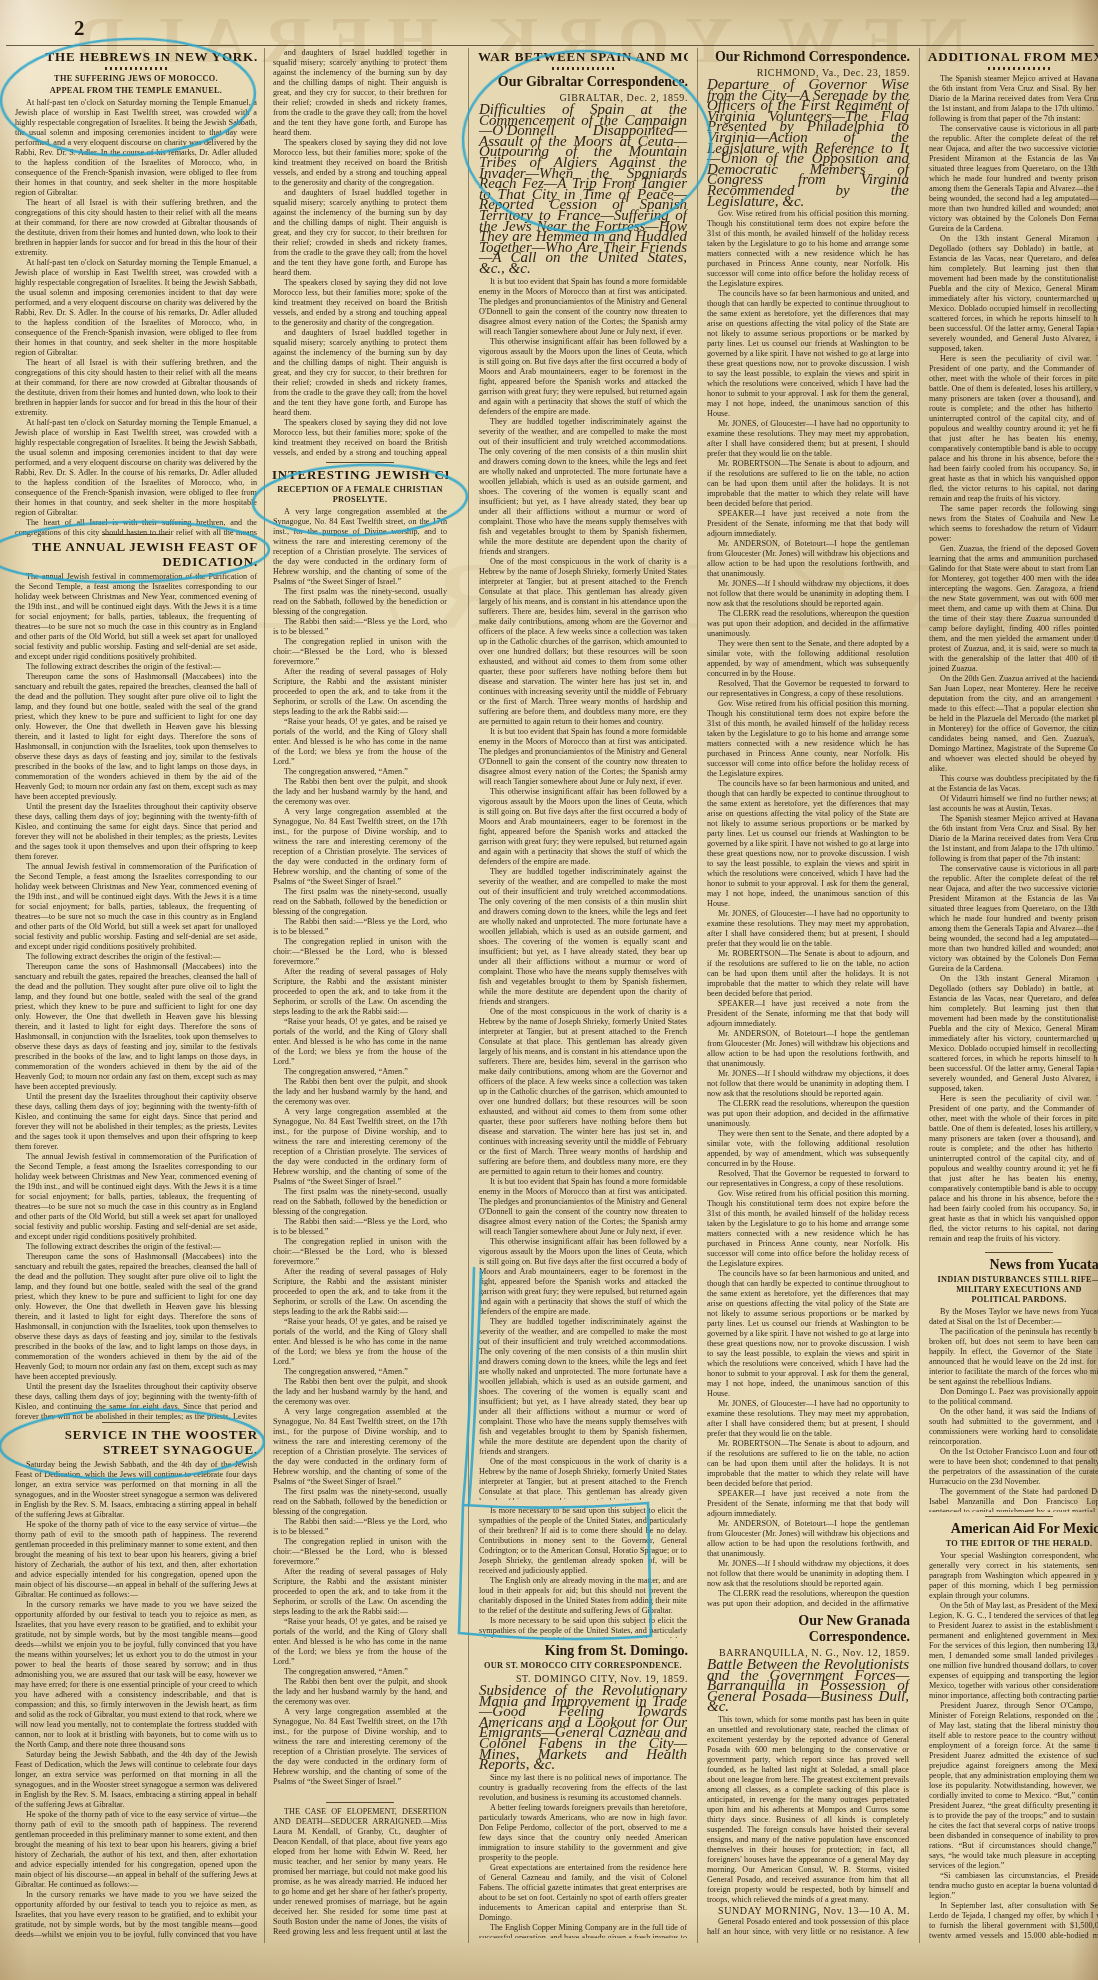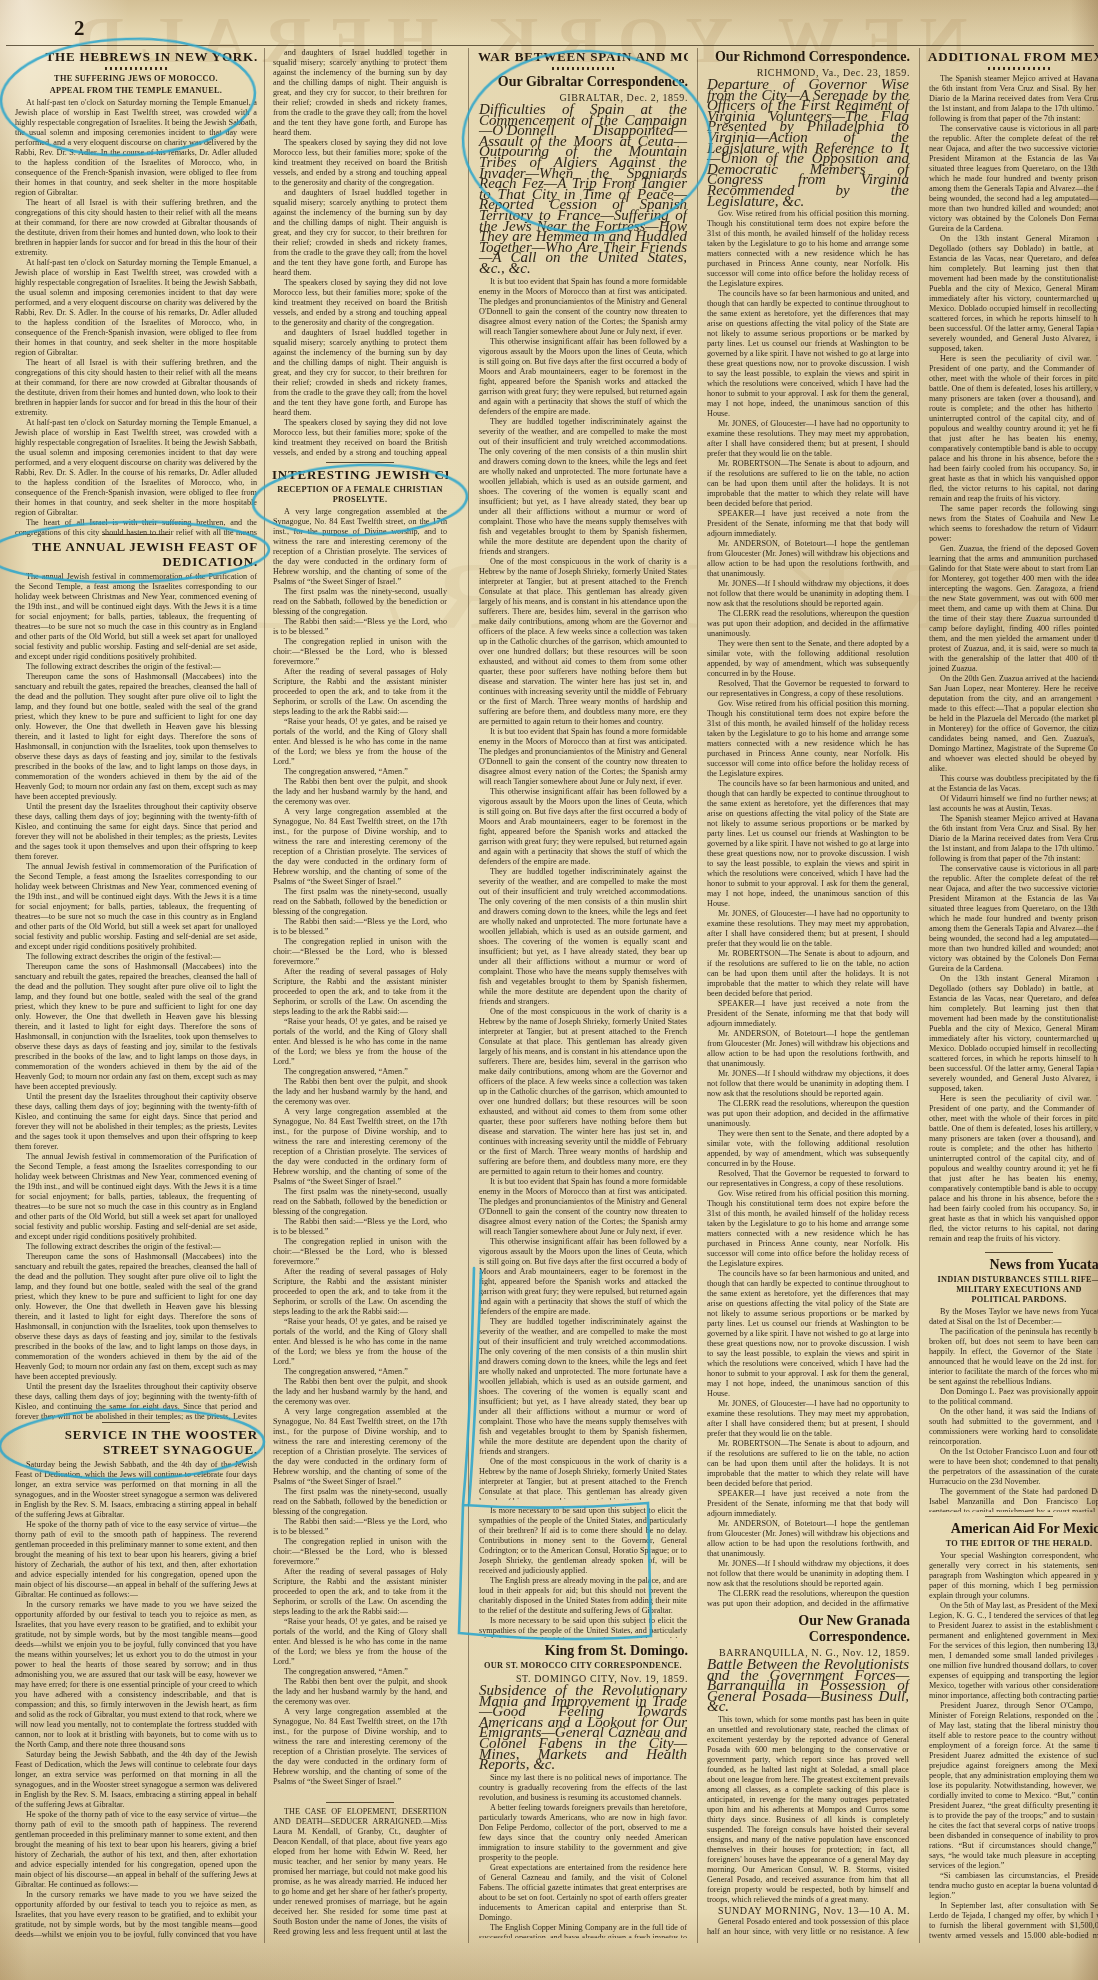--- a/index.html
+++ b/index.html
@@ -165,21 +165,21 @@
         <div class="b-para refill">This otherwise insignificant affair has been followed by a vigorous assault by the Moors upon the lines of Ceuta, which is still going on. But five days after the first occurred a body of Moors and Arab mountaineers, eager to be foremost in the fight, appeared before the Spanish works and attacked the garrison with great fury; they were repulsed, but returned again and again with a pertinacity that shows the stuff of which the defenders of the empire are made.</div>
         <div class="b-para refill">They are huddled together indiscriminately against the severity of the weather, and are compelled to make the most out of their insufficient and truly wretched accommodations. The only covering of the men consists of a thin muslin shirt and drawers coming down to the knees, while the legs and feet are wholly naked and unprotected. The more fortunate have a woollen jellabiah, which is used as an outside garment, and shoes. The covering of the women is equally scant and insufficient; but yet, as I have already stated, they bear up under all their afflictions without a murmur or word of complaint. Those who have the means supply themselves with fish and vegetables brought to them by Spanish fishermen, while the more destitute are dependent upon the charity of friends and strangers.</div>
         <div class="b-para refill">One of the most conspicuous in the work of charity is a Hebrew by the name of Joseph Shrieky, formerly United States interpreter at Tangier, but at present attached to the French Consulate at that place. This gentleman has already given largely of his means, and is constant in his attendance upon the sufferers. There are, besides him, several in the garrison who make daily contributions, among whom are the Governor and officers of the place. A few weeks since a collection was taken up in the Catholic churches of the garrison, which amounted to over one hundred dollars; but these resources will be soon exhausted, and without aid comes to them from some other quarter, these poor sufferers have nothing before them but disease and starvation. The winter here has just set in, and continues with increasing severity until the middle of February or the first of March. Three weary months of hardship and suffering are before them, and doubtless many more, ere they are permitted to again return to their homes and country.</div>
         <div class="b-para refill">It is but too evident that Spain has found a more formidable enemy in the Moors of Morocco than at first was anticipated. The pledges and pronunciamientos of the Ministry and General O'Donnell to gain the consent of the country now threaten to disagree almost every nation of the Cortes; the Spanish army will reach Tangier somewhere about June or July next, if ever.</div>
         <div class="b-para refill">This otherwise insignificant affair has been followed by a vigorous assault by the Moors upon the lines of Ceuta, which is still going on. But five days after the first occurred a body of Moors and Arab mountaineers, eager to be foremost in the fight, appeared before the Spanish works and attacked the garrison with great fury; they were repulsed, but returned again and again with a pertinacity that shows the stuff of which the defenders of the empire are made.</div>
         <div class="b-para refill">They are huddled together indiscriminately against the severity of the weather, and are compelled to make the most out of their insufficient and truly wretched accommodations. The only covering of the men consists of a thin muslin shirt and drawers coming down to the knees, while the legs and feet are wholly naked and unprotected. The more fortunate have a woollen jellabiah, which is used as an outside garment, and shoes. The covering of the women is equally scant and insufficient; but yet, as I have already stated, they bear up under all their afflictions without a murmur or word of complaint. Those who have the means supply themselves with fish and vegetables brought to them by Spanish fishermen, while the more destitute are dependent upon the charity of friends and strangers.</div>
         <div class="b-para refill">One of the most conspicuous in the work of charity is a Hebrew by the name of Joseph Shrieky, formerly United States interpreter at Tangier, but at present attached to the French Consulate at that place. This gentleman has already given largely of his means, and is constant in his attendance upon the sufferers. There are, besides him, several in the garrison who make daily contributions, among whom are the Governor and officers of the place. A few weeks since a collection was taken up in the Catholic churches of the garrison, which amounted to over one hundred dollars; but these resources will be soon exhausted, and without aid comes to them from some other quarter, these poor sufferers have nothing before them but disease and starvation. The winter here has just set in, and continues with increasing severity until the middle of February or the first of March. Three weary months of hardship and suffering are before them, and doubtless many more, ere they are permitted to again return to their homes and country.</div>
       </section>
     <section class="sec" style="top:1506px;height:132px">
         <div class="b-para">Is more necessary to be said upon this subject to elicit the sympathies of the people of the United States, and particularly of their brethren? If aid is to come there should be no delay. Contributions in money sent to the Governor, General Codrington; or to the American Consul, Horatio Sprague; or to Joseph Shrieky, the gentleman already spoken of, will be received and judiciously applied.</div>
-        <div class="b-para">The English press are already moving in the palace, and are loud in their appeals for aid; but this should not prevent the charitably disposed in the United States from adding their mite to the relief of the destitute and suffering Jews of Gibraltar.</div>
+        <div class="b-para">The English only are already moving in the matter, and are loud in their appeals for aid; but this should not prevent the charitably disposed in the United States from adding their mite to the relief of the destitute and suffering Jews of Gibraltar.</div>
         <div class="b-para refill">Is more necessary to be said upon this subject to elicit the sympathies of the people of the United States, and particularly of their brethren? If aid is to come there should be no delay. Contributions in money sent to the Governor, General Codrington; or to the American Consul, Horatio Sprague; or to Joseph Shrieky, the gentleman already spoken of, will be received and judiciously applied.</div>
       </section>
     <section class="sec" style="top:1642px;height:296px">
         <div class="b-headline2">King from St. Domingo.</div>
         <div class="b-subhead">OUR ST. MOROCCO CITY CORRESPONDENCE.</div>
         <div class="b-dateline">ST. DOMINGO CITY, Nov. 19, 1859.</div>
         <div class="b-deck">Subsidence of the Revolutionary Mania and Improvement in Trade—Good Feeling Towards Americans and a Lookout for Our Emigrants—General Cazneau and Colonel Fabens in the City—Mines, Markets and Health Reports, &amp;c.</div>
         <div class="b-para">Since my last there is no political news of importance. The country is gradually recovering from the effects of the last revolution, and business is resuming its accustomed channels.</div>
         <div class="b-para">A better feeling towards foreigners prevails than heretofore, particularly towards Americans, who are now in high favor. Don Felipe Perdomo, collector of the port, observed to me a few days since that the country only needed American immigration to insure stability to the government and give prosperity to the people.</div>
         <div class="b-para">Great expectations are entertained from the residence here of General Cazneau and family, and the visit of Colonel Fabens. The official gazette intimates that great enterprises are about to be set on foot. Certainly no spot of earth offers greater inducements to American capital and enterprise than St. Domingo.</div>

